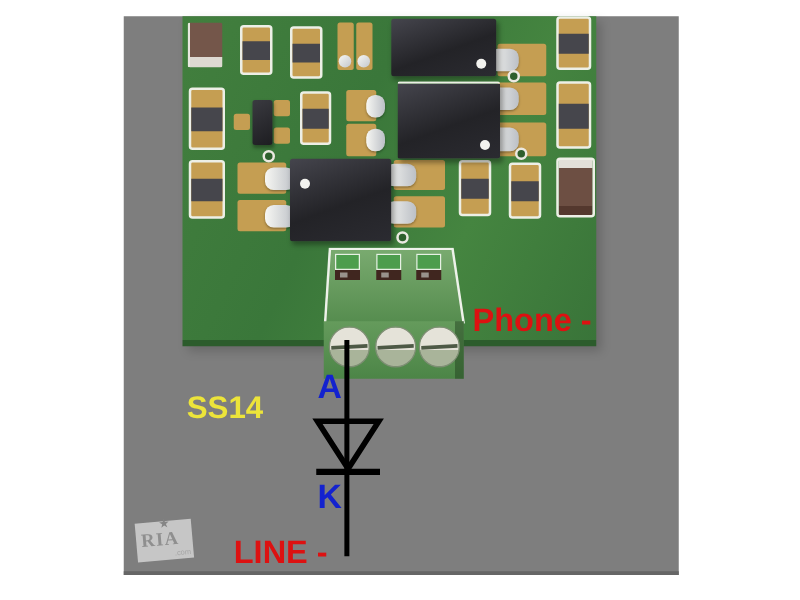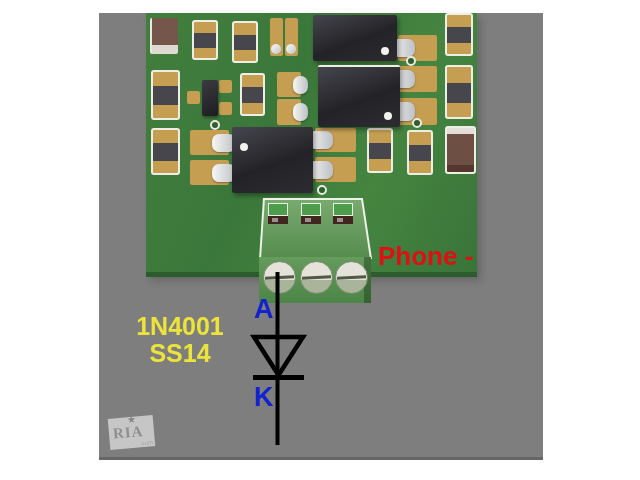--- a/index.html
+++ b/index.html
@@ -221,24 +221,24 @@
     <line x1="47.5" y1="14" x2="47.5" y2="187" stroke="#000000" stroke-width="4"></line>
     <polygon points="24,79 73,79 48.5,117" fill="none" stroke="#000000" stroke-width="4.5"></polygon>
     <line x1="23" y1="119.5" x2="74" y2="119.5" stroke="#000000" stroke-width="5"></line>
   </svg>
 
   <div class="abs lbl lbl-red" style="left:378px;top:243px;">Phone -</div>
   <div class="abs lbl lbl-blue" style="left:254px;top:296px;">A</div>
   <div class="abs lbl lbl-blue" style="left:254px;top:384px;">K</div>
 
   <div class="abs parts">
-    <div>1N4001</div>
     <div>SS14</div>
   </div>
 
+  <div class="abs lbl lbl-red" style="left:187px;top:428px;">LINE -</div>
 
   <div class="abs wm">
     <div class="wm-star">★</div>
     <div class="wm-text">RIA</div>
     <div class="wm-com">.com</div>
   </div>
 
 </div>
 
 </body></html>

